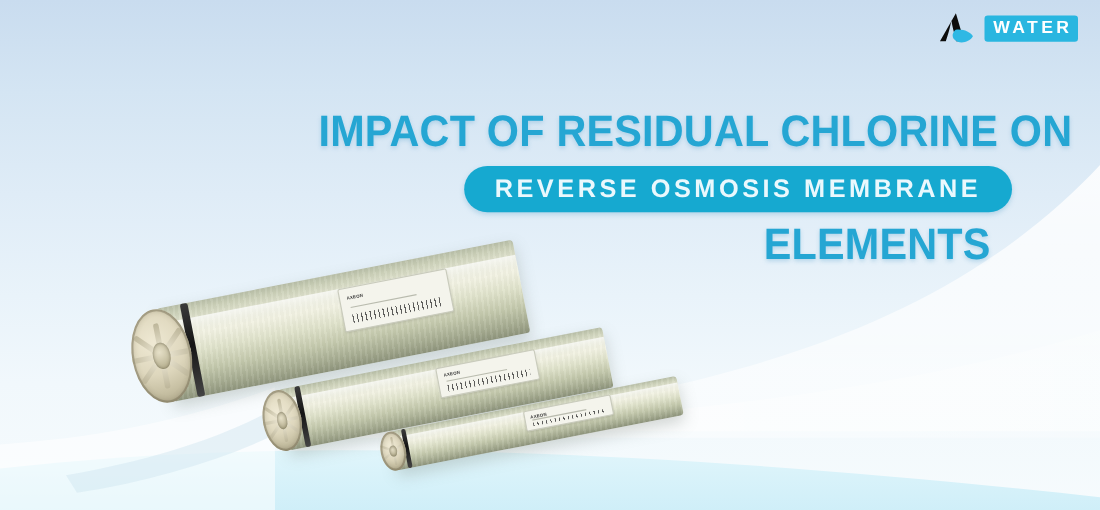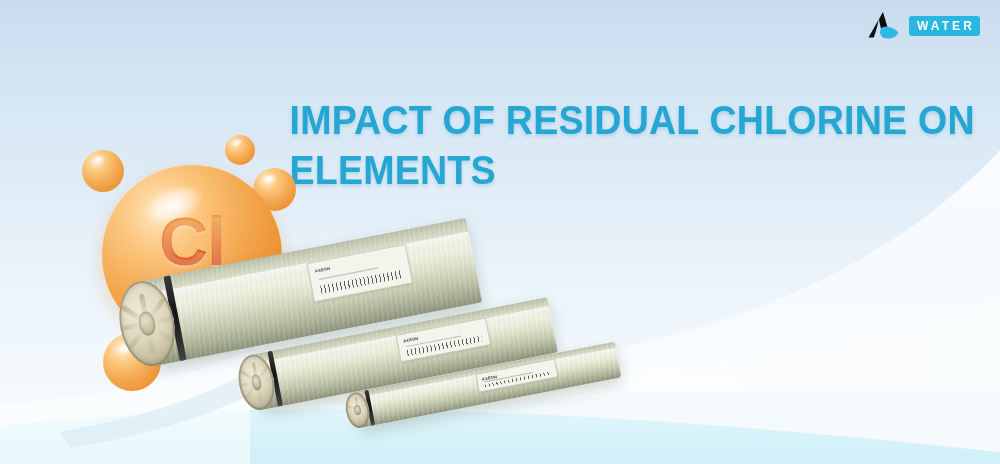--- a/index.html
+++ b/index.html
@@ -20,27 +20,27 @@
   #logo{position:absolute;top:10px;right:20px;display:flex;align-items:center;gap:7px;}
   #logo-mark{width:34px;height:32px;display:block;}
   #logo-word{
     font-family:"Liberation Sans", sans-serif;
     font-weight:700;font-size:25px;letter-spacing:0.5px;color:#111;
     line-height:1;position:relative;white-space:nowrap;
   }
   #logo-reg{font-size:11px;vertical-align:super;font-weight:700;}
   #water-badge{
     background:#29b6e0;color:#fff;border-radius:3px;
-    font-size:12px;font-weight:700;letter-spacing:3.1px;
+    font-size:16px;font-weight:700;letter-spacing:3.1px;
     padding:4px 5px 4px 8px;line-height:1;
   }
 
   
   #headline{
-    position:absolute;left:270px;top:100px;width:650px;text-align:left;
+    position:absolute;left:270px;top:100px;width:650px;text-align:right;
   }
   .h-line1{
     font-family:"Liberation Sans Narrow","Liberation Sans",sans-serif;
     font-weight:700;font-size:40px;line-height:1.02;color:#25a6d3;
     letter-spacing:0.2px;white-space:nowrap;
     text-shadow:0 2px 4px rgba(120,180,215,0.45);
     transform:scaleX(0.94);transform-origin:center;
   }
   #pill{
     display:inline-block;background:#16a9d0;border-radius:40px;
@@ -219,43 +219,26 @@
   <div id="logo">
     <svg id="logo-mark" viewBox="0 0 34 32">
       <path d="M15.0 2.0 L22.5 27.5 L15.2 27.5 L13.4 20.0 C12.2 15.2 11.2 11.0 10.9 8.4 C10.2 12.4 8.9 18.0 7.2 23.2 L5.8 27.5 L0.5 27.5 Z" fill="#0d0d0d"></path>
       <path d="M14.8 17.0 C22.0 16.2 28.0 19.0 30.5 23.0 C26.8 29.0 18.0 30.5 13.6 26.0 C11.0 23.2 11.8 19.2 14.8 17.0 Z" fill="#2fb8e4"></path>
     </svg>
     <div id="water-badge">WATER</div>
   </div>
 
   <div id="headline">
     <div class="h-line1">IMPACT OF RESIDUAL CHLORINE ON</div>
+    <div id="pill">
+      <span>REVERSE OSMOSIS MEMBRANE</span>
+    </div>
     <div class="h-line3">ELEMENTS</div>
   </div>
 
-  <div id="chlorine">
-    <div class="bubble mini" id="mini-1">
-        <i class="g"></i>
-      </div>
-    <div class="bubble mini" id="mini-2">
-        <i class="g"></i>
-      </div>
-    <div class="bubble mini" id="mini-3">
-        <i class="g"></i>
-      </div>
-    <div class="bubble" id="sphere-main">
-      <div class="gloss"></div>
-      <div class="gloss2"></div>
-    </div>
-    <div class="bubble mini" id="mini-4">
-        <i class="g"></i>
-      </div>
-    <div id="cl-text">Cl</div>
-    <div id="chlorine-word">CHLORINE</div>
-  </div>
 
   <div id="membranes">
 
     <div class="tube" id="tube1">
       <div class="body">
           <div class="shine"></div>
         </div>
       <div class="label">
         <span class="lg">AXEON</span>
         <span class="ln"></span>

